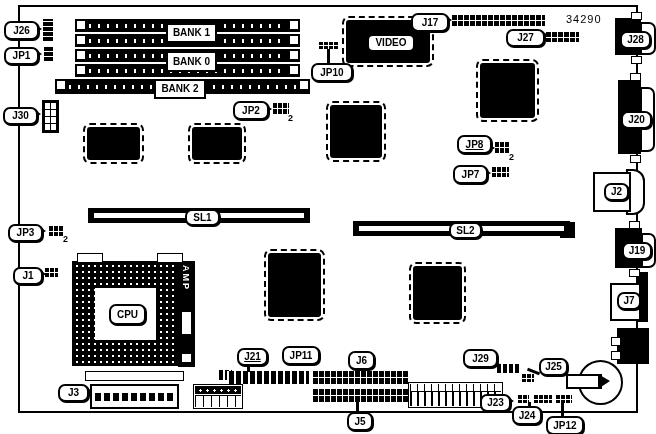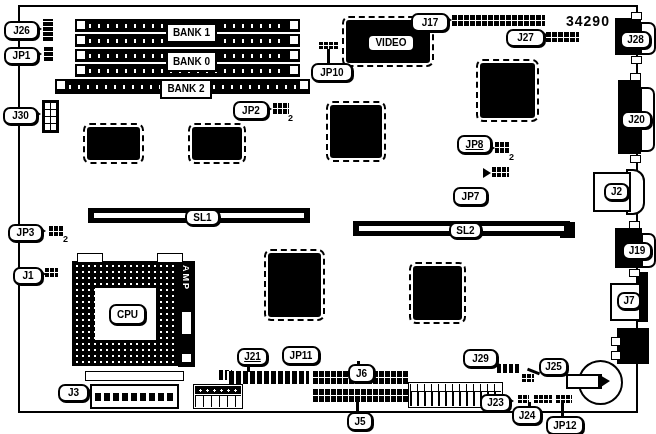--- a/index.html
+++ b/index.html
@@ -36,21 +36,21 @@
        background-size:100% 7px,6px 100%;}
   .dots{background-color:#000;background-image:radial-gradient(circle,#fff 1.1px,transparent 1.2px);
         background-size:6px 6px;background-position:2px 2px;z-index:1;}
   .slot{background:#000;z-index:1;}
   .stripe{background:#fff;z-index:2;}
   .dsub{background:#fff;border:2px solid #000;border-radius:0 7px 7px 0;z-index:2;}
   .tab{background:#fff;border:1px solid #000;z-index:3;}
   .blk{background:#000;z-index:2;}
   .wht{background:#fff;border:2px solid #000;z-index:2;}
   .small2{font-size:9px;font-weight:bold;z-index:6;}
-  .pn{font-size:14px;letter-spacing:1px;z-index:6;font-weight:bold;}
+  .pn{font-size:11px;letter-spacing:1px;z-index:6;}
   .amp-text{color:#fff;font-size:9px;font-weight:bold;writing-mode:vertical-rl;
             letter-spacing:2px;z-index:3;line-height:1;}
   .tbtop{background:repeating-linear-gradient(90deg,#000 0 1px,transparent 1px 7px);
          border-bottom:1px solid #000;}
   .tbbot{background:#000;background-image:repeating-linear-gradient(90deg,transparent 0 2px,#fff 2px 7px);}
   .dotrow{background-color:#000;background-image:radial-gradient(circle,#fff 1.2px,#000 1.3px);
           background-size:7px 7px;background-position:2px 1px;}
   .sqrow{background:repeating-linear-gradient(90deg,#000 0 1px,transparent 1px 8px);border-top:1px solid #000;}
   .dashrow{background:repeating-linear-gradient(90deg,#000 0 6px,transparent 6px 9px);}
 </style>
@@ -73,21 +73,21 @@
       <div class="ticks"></div>
     </div>
   <div class="abs simm" style="left:75px;top:64px;width:225px;height:13px;">
       <div class="ticks"></div>
     </div>
   <div class="abs simm" style="left:55px;top:79px;width:255px;height:15px;">
       <div class="ticks"></div>
     </div>
   <div class="abs boxlabel" style="left:166px;top:23px;width:47px;height:16px;">BANK 1</div>
   <div class="abs boxlabel" style="left:166px;top:51px;width:47px;height:17px;">BANK 0</div>
-  <div class="abs boxlabel" style="left:160px;top:79px;width:48px;height:16px;">BANK 2</div>
+  <div class="abs boxlabel" style="left:154px;top:79px;width:48px;height:16px;">BANK 2</div>
 
   <div class="abs chip" style="left:346px;top:20px;width:84px;height:43px;"></div>
   <div class="abs boxlabel rlabel" style="left:367px;top:34px;width:44px;height:14px;">VIDEO</div>
 
   <div class="abs callout" style="left:4px;top:21px;width:31px;height:15px;">J26</div>
   <div class="abs tri-r" style="left:34px;top:24px;"></div>
   <div class="abs hdr-v" style="left:43px;top:19px;width:10px;height:23px;"></div>
 
   <div class="abs callout" style="left:4px;top:47px;width:31px;height:14px;">JP1</div>
   <div class="abs tri-r" style="left:34px;top:49px;"></div>
@@ -153,21 +153,21 @@
   <div class="abs callout" style="left:233px;top:101px;width:32px;height:15px;">JP2</div>
   <div class="abs tri-r" style="left:264px;top:104px;"></div>
   <div class="abs jumper" style="left:272px;top:103px;width:17px;height:11px;"></div>
   <div class="abs small2" style="left:288px;top:113px;">2</div>
 
   <div class="abs callout" style="left:457px;top:135px;width:31px;height:15px;text-decoration:underline;">JP8</div>
   <div class="abs tri-r" style="left:487px;top:143px;"></div>
   <div class="abs jumper" style="left:494px;top:142px;width:16px;height:11px;"></div>
   <div class="abs small2" style="left:509px;top:152px;">2</div>
 
-  <div class="abs callout" style="left:453px;top:165px;width:31px;height:15px;margin-top:22px;">JP7</div>
+  <div class="abs callout" style="left:453px;top:165px;width:31px;height:15px;">JP7</div>
   <div class="abs tri-r" style="left:483px;top:168px;"></div>
   <div class="abs jumper" style="left:491px;top:167px;width:18px;height:10px;"></div>
 
   <div class="abs chip" style="left:87px;top:127px;width:53px;height:33px;"></div>
   <div class="abs chip" style="left:192px;top:127px;width:50px;height:33px;"></div>
   <div class="abs chip" style="left:330px;top:105px;width:52px;height:53px;"></div>
   <div class="abs chip" style="left:480px;top:63px;width:55px;height:55px;"></div>
   <div class="abs chip" style="left:268px;top:253px;width:53px;height:64px;"></div>
   <div class="abs chip" style="left:413px;top:266px;width:49px;height:54px;"></div>
 
@@ -203,21 +203,21 @@
   </div>
 
   <div class="abs callout" style="left:237px;top:348px;width:27px;height:14px;text-decoration:underline;">J21</div>
   <div class="abs line" style="left:247px;top:362px;width:3px;height:10px;"></div>
   <div class="abs blk" style="left:227px;top:371px;width:82px;height:13px;background-image:repeating-linear-gradient(90deg,#fff 0 2px,transparent 2px 7px);"></div>
 
   <div class="abs callout" style="left:282px;top:346px;width:34px;height:15px;">JP11</div>
   <div class="abs line" style="left:296px;top:348px;width:3px;height:9px;"></div>
   <div class="abs jumper" style="left:289px;top:357px;width:18px;height:8px;"></div>
 
-  <div class="abs callout" style="left:348px;top:364px;width:23px;height:15px;">J6</div>
+  <div class="abs callout" style="left:348px;top:351px;width:23px;height:15px;">J6</div>
   <div class="abs line" style="left:357px;top:361px;width:3px;height:10px;"></div>
   <div class="abs hdr" style="left:312px;top:371px;width:96px;height:13px;"></div>
 
   <div class="abs hdr" style="left:312px;top:389px;width:96px;height:13px;"></div>
   <div class="abs line" style="left:356px;top:402px;width:3px;height:10px;"></div>
   <div class="abs callout" style="left:347px;top:412px;width:22px;height:15px;">J5</div>
 
   <div class="abs wht" style="left:408px;top:382px;width:93px;height:24px;border-width:1.5px;">
     <div class="tbtop" style="position:absolute;left:1px;right:1px;top:1px;height:7px;"></div>
     <div class="tbbot" style="position:absolute;left:1px;right:1px;top:9px;bottom:1px;"></div>

